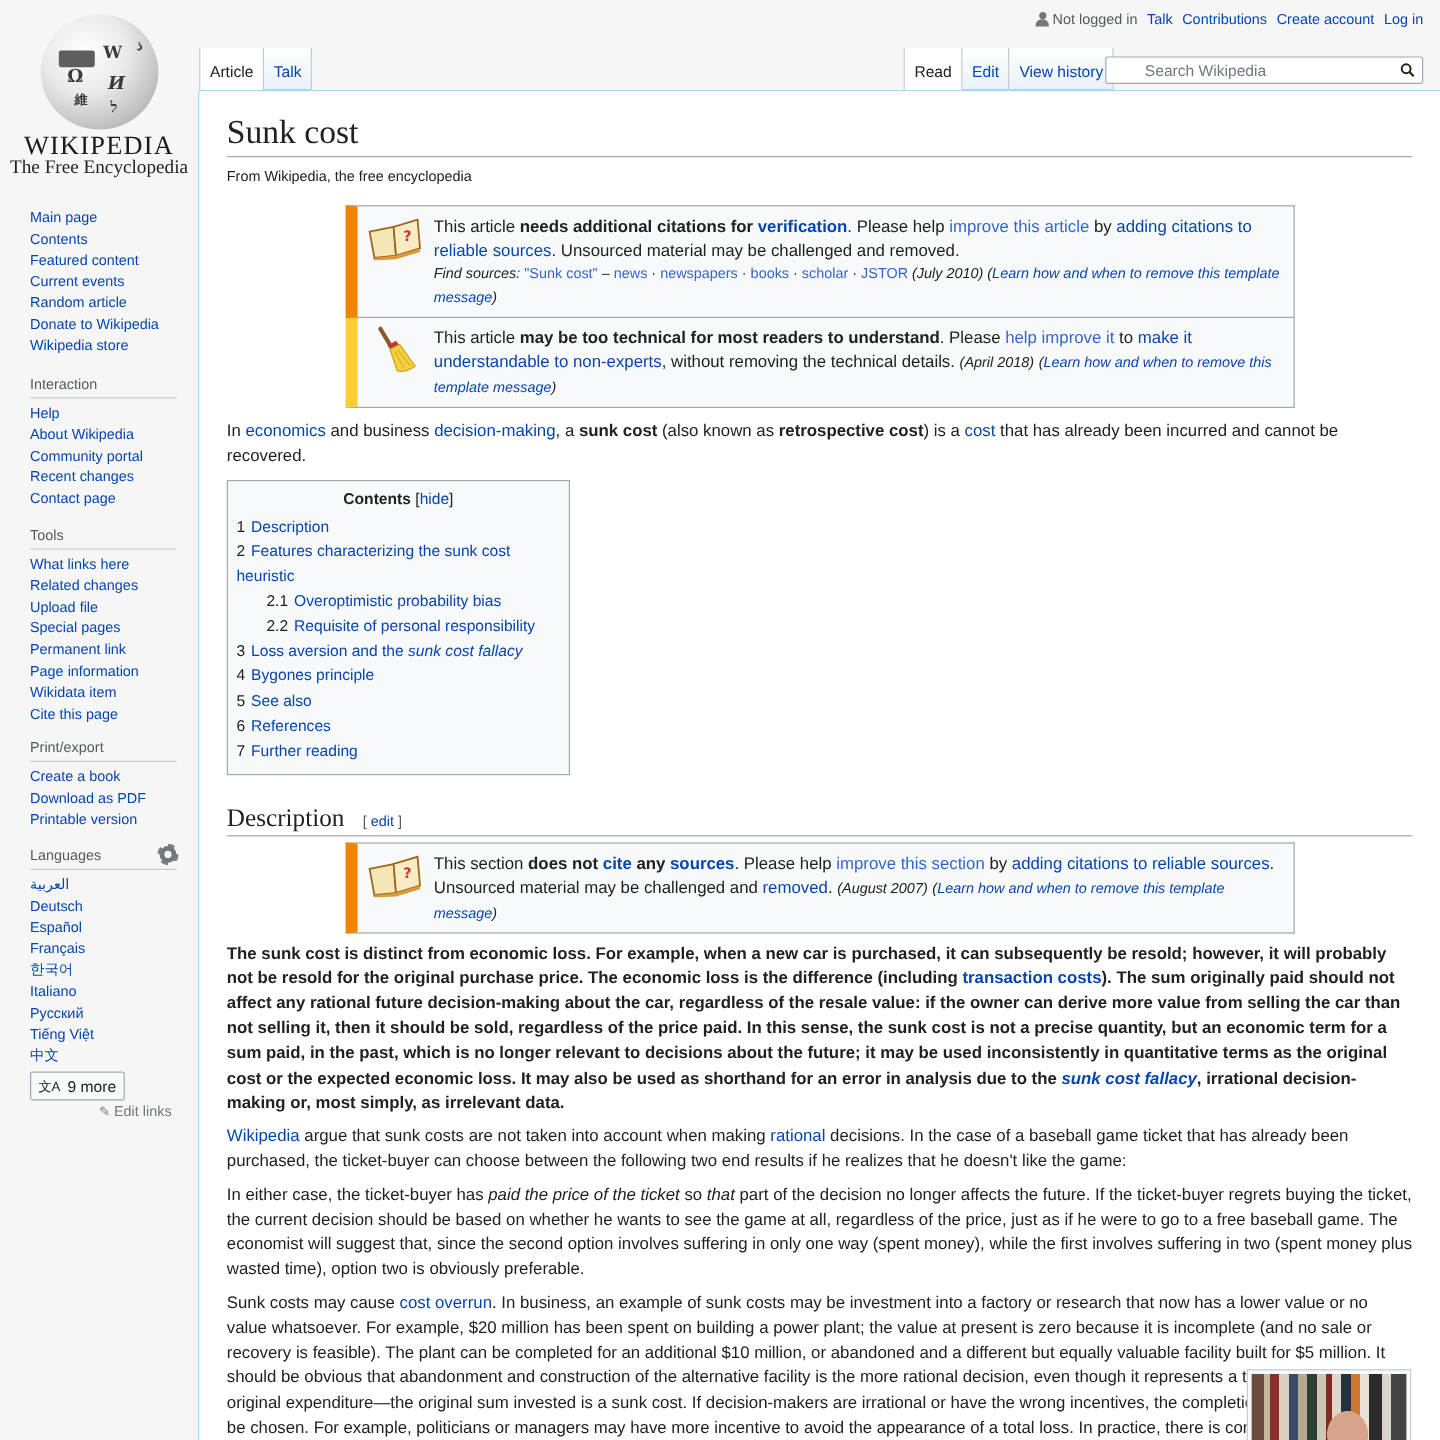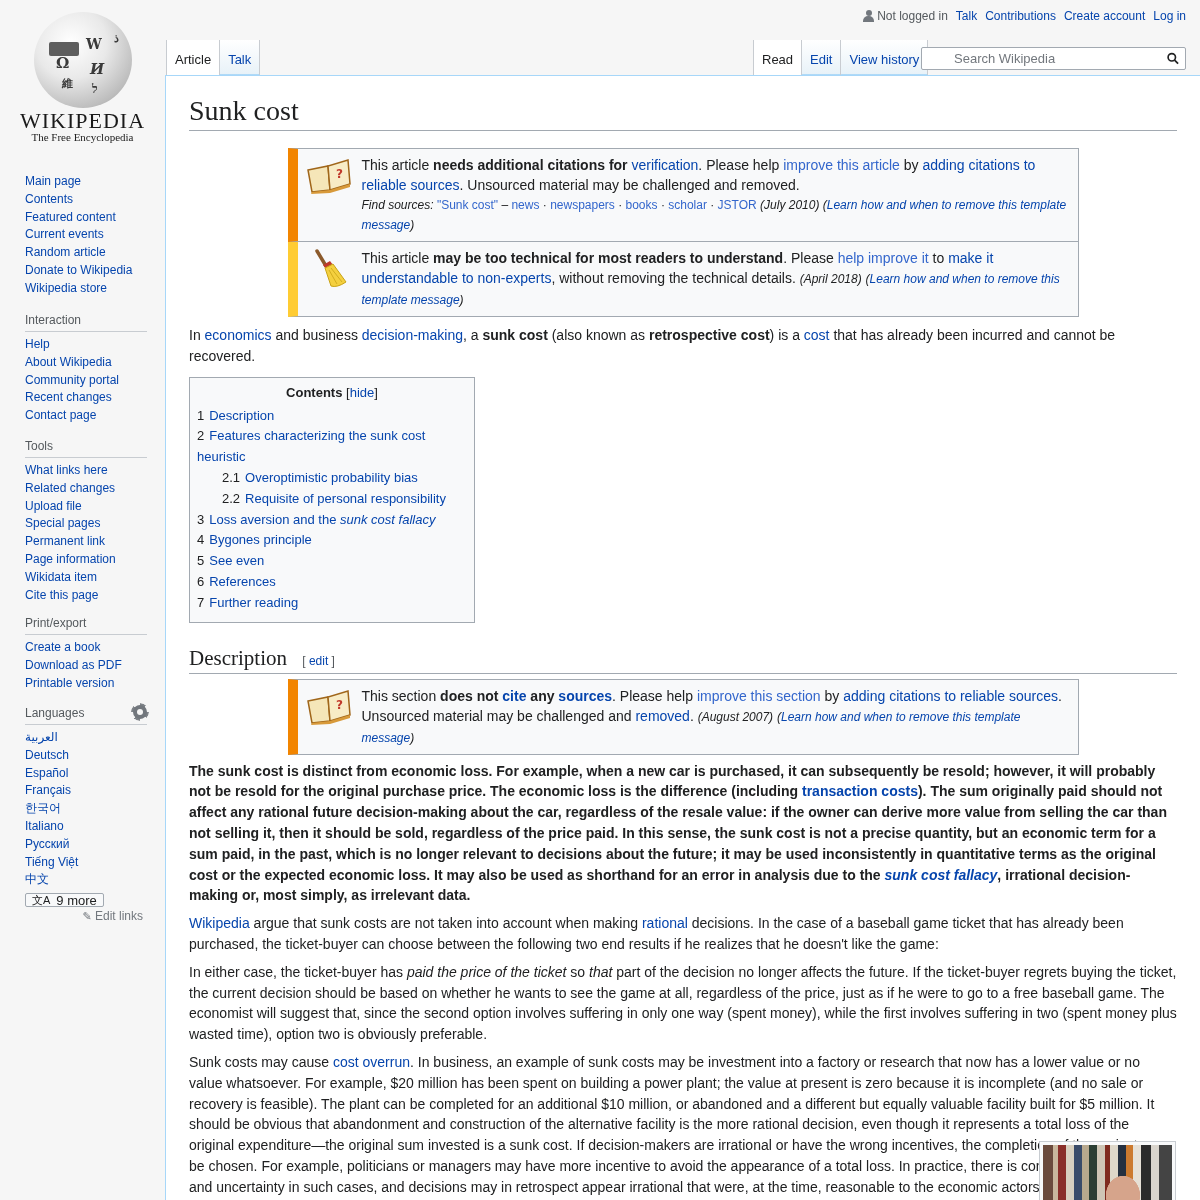--- a/index.html
+++ b/index.html
@@ -29,21 +29,21 @@
   }
   #logo .globe .piece {
     position: absolute; left: 15px; top: 30px; width: 30px; height: 14px; background: #5e5e5e; border-radius: 2px;
   }
   #logo .wordmark {
     position: absolute; left: 0; top: 108px; width: 165px; text-align: center;
     font-family: "Liberation Serif", serif; font-size: 22px; letter-spacing: 1px; color: #1a1a1a;
   }
   #logo .tagline {
     position: absolute; left: 0; top: 131px; width: 165px; text-align: center;
-    font-family: "Liberation Serif", serif; font-size: 11px; color: #222;
+    font-family: "Liberation Serif", serif; font-size: 16px; color: #222;
   }
 
   
   #personal {
     position: absolute; right: 14px; top: 9px; font-size: 12px;
     display: flex; align-items: center; gap: 8px;
   }
   #personal .user-icon { width: 11px; height: 12px; position: relative; display: inline-block; }
   #personal .user-icon:before {
     content: ""; position: absolute; left: 3px; top: 0; width: 6px; height: 6px; border-radius: 50%; background: #72777d;
@@ -110,21 +110,21 @@
     background: radial-gradient(circle, transparent 6px, transparent 6px),
       conic-gradient(#72777d 0 12%, transparent 12% 25%, #72777d 25% 37%, transparent 37% 50%, #72777d 50% 62%, transparent 62% 75%, #72777d 75% 87%, transparent 87% 100%);
     border-radius: 50%;
     -webkit-mask: radial-gradient(circle, transparent 5px, #000 5px);
     mask: radial-gradient(circle, transparent 5px, #000 5px);
     opacity: .9;
   }
   #more-langs {
     margin-top: 4px; display: inline-flex; align-items: center; gap: 6px;
     border: 1px solid #a2a9b1; border-radius: 2px; background: #f8f9fa;
-    padding: 2px 6px; font-size: 13px; color: #202122; height: 14px;
+    padding: 2px 6px; font-size: 13px; color: #202122; height: 24px;
   }
   #more-langs .tr-icon { font-size: 11px; color: #202122; }
   #edit-links { text-align: right; color: #72777d; font-size: 12px; margin-top: 2px; padding-right: 4px; }
   #edit-links .pencil-icon { display: inline-block; transform: rotate(0deg); color: #72777d; font-size: 11px; }
 
   
   #content {
     position: absolute; left: 165px; top: 75px; width: 1035px; height: 1125px;
     background: #fff; border-left: 1px solid #a7d7f9; border-top: 1px solid #a7d7f9;
     padding: 17px 23px 0 23px;
@@ -307,34 +307,35 @@
     </div>
     <div id="edit-links">
       <span class="pencil-icon">✎</span>
       <span>Edit links</span>
     </div>
   </div>
 </div>
 
 <div id="content">
   <h1 id="firstHeading">Sunk cost</h1>
+  <div id="siteSub">From Wikipedia, the free encyclopedia</div>
 
   <div class="amgroup">
     <div class="ambox content">
       <div class="icon-cell">
         <svg width="46" height="36" viewBox="0 0 46 36">
           <path d="M2 12 L22 8 L24 32 L6 34 Z" fill="#f5e6b8" stroke="#a0661a" stroke-width="1.5"></path>
           <path d="M24 32 L22 8 L42 2 L44 26 Z" fill="#f8ecc6" stroke="#a0661a" stroke-width="1.5"></path>
           <path d="M6 34 L24 32 L44 26 L44 29 L24 35 L5 36 Z" fill="#d89a3a"></path>
           <text x="30" y="20" font-size="12" fill="#c0392b" font-family="DejaVu Sans, sans-serif" font-weight="bold">?</text>
         </svg>
       </div>
       <div class="text-cell">
         <div>
-          <span>This article </span><b>needs additional citations for </b><a style="font-weight:normal;">verification</a><span>. Please help </span><a class="lnk-ext">improve this article</a><span> by </span><a>adding citations to reliable sources</a><span>. Unsourced material may be challenged and removed.</span>
+          <span>This article </span><b>needs additional citations for </b><a style="font-weight:bold;">verification</a><span>. Please help </span><a class="lnk-ext">improve this article</a><span> by </span><a>adding citations to reliable sources</a><span>. Unsourced material may be challenged and removed.</span>
         </div>
         <div class="small" style="font-style:normal;font-size:12px;">
           <i>Find sources: </i><a class="lnk-ext">"Sunk cost"</a> – <a class="lnk-ext">news</a> · <a class="lnk-ext">newspapers</a> · <a class="lnk-ext">books</a> · <a class="lnk-ext">scholar</a> · <a class="lnk-ext">JSTOR</a> <i>(July 2010)</i> <i>(<a>Learn how and when to remove this template message</a>)</i>
         </div>
       </div>
     </div>
     <div class="ambox style">
       <div class="icon-cell" style="padding-top:6px;">
         <svg width="40" height="40" viewBox="0 0 40 40">
           <line x1="8" y1="3" x2="17" y2="18" stroke="#8b5a2b" stroke-width="3.5" stroke-linecap="round"></line>
@@ -359,21 +360,21 @@
       <span>Contents</span>
       <span class="hide">[<a>hide</a>]</span>
     </div>
     <ul>
       <li><span class="num">1</span><a>Description</a></li>
       <li><span class="num">2</span><a>Features characterizing the sunk cost heuristic</a></li>
       <li class="sub"><span class="num">2.1</span><a>Overoptimistic probability bias</a></li>
       <li class="sub"><span class="num">2.2</span><a>Requisite of personal responsibility</a></li>
       <li><span class="num">3</span><a><span>Loss aversion and the </span><span class="ital">sunk cost fallacy</span></a></li>
       <li><span class="num">4</span><a>Bygones principle</a></li>
-      <li><span class="num">5</span><a>See even</a></li>
+      <li><span class="num">5</span><a>See also</a></li>
       <li><span class="num">6</span><a>References</a></li>
       <li><span class="num">7</span><a>Further reading</a></li>
     </ul>
   </div>
 
   <h2 class="section">
     <span>Description</span>
     <span class="editsection">[ <a>edit</a> ]</span>
   </h2>
 

